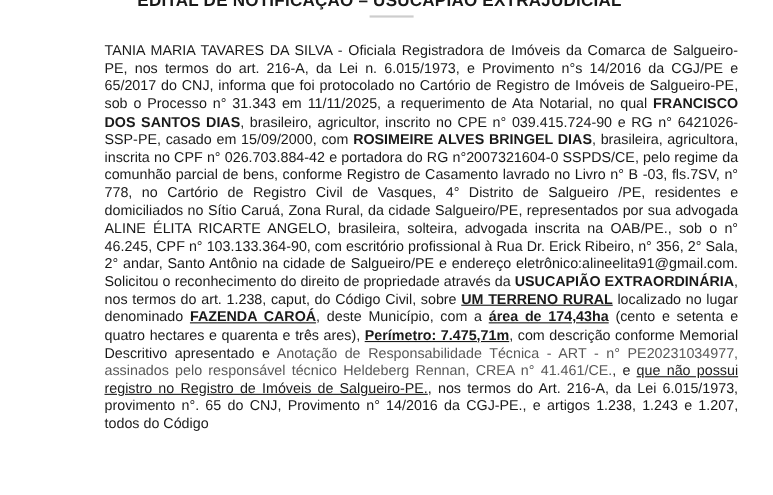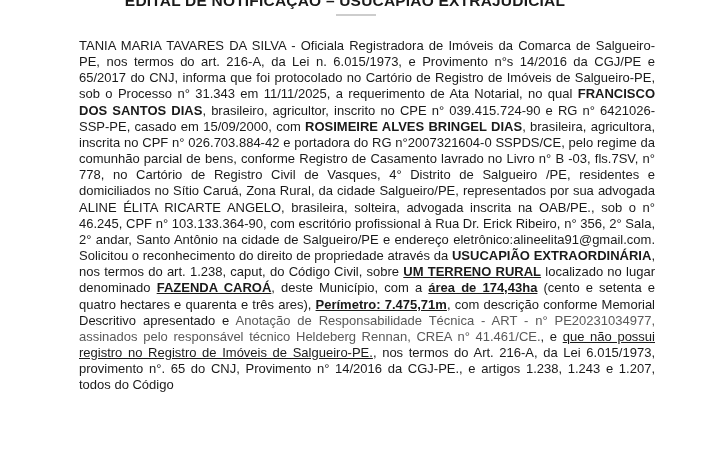--- a/index.html
+++ b/index.html
@@ -31,21 +31,21 @@
   .title-artifact {
     position: absolute;
     left: 336px;
     top: 14px;
     width: 40px;
     height: 2px;
     background: #cdcdcd;
   }
   .body-par {
     position: absolute;
-    left: 79px;
+    left: 95px;
     top: 38px;
     width: 576px;
     text-align: justify;
     font-size: 13px;
     line-height: 16.15px;
     color: #1a1a1a;
   }
   .seg-bold { font-weight: 700; }
   .seg-boldunderline { font-weight: 700; text-decoration: underline; }
   .seg-underline { text-decoration: underline; }

